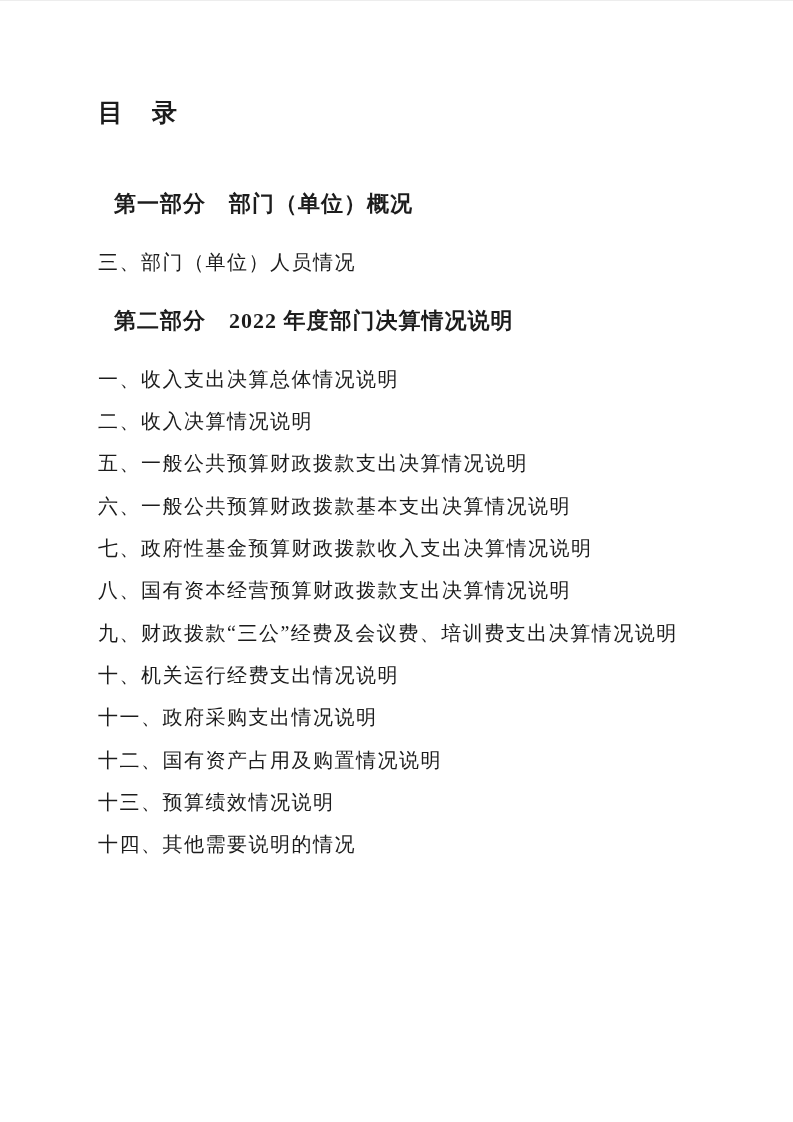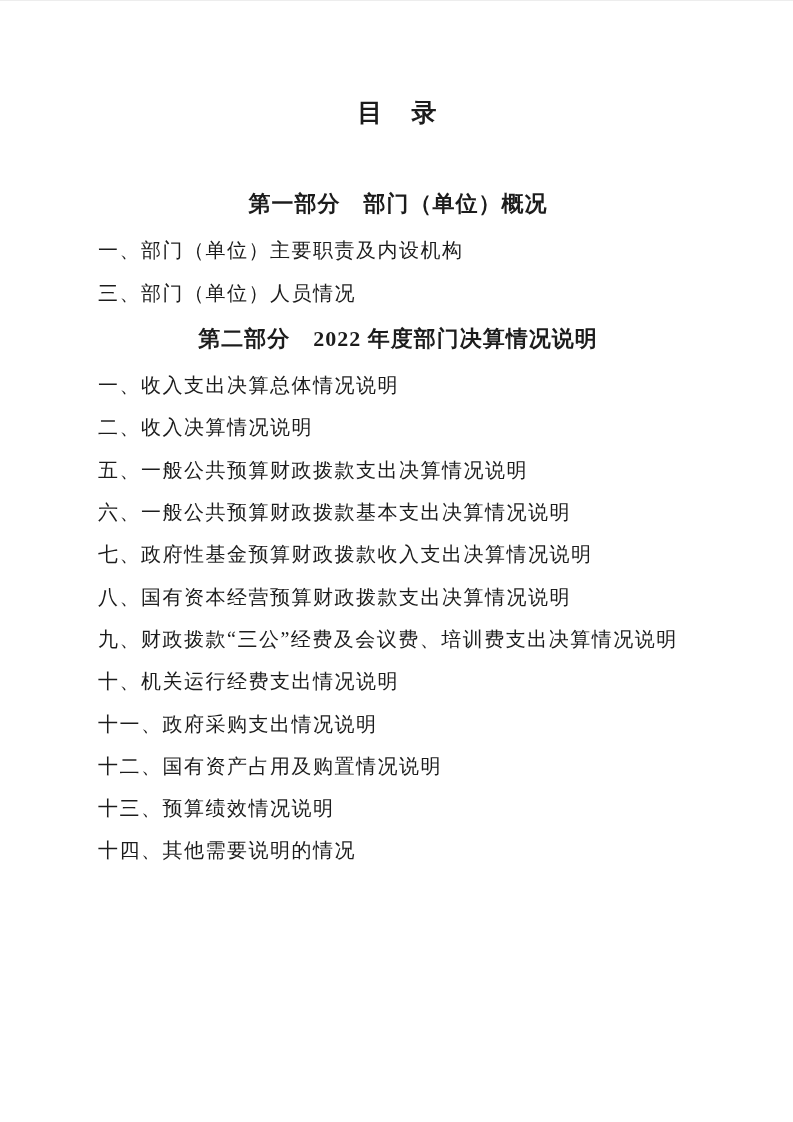--- a/index.html
+++ b/index.html
@@ -19,30 +19,28 @@
     border-top: 1px solid #ededed;
   }
   .content {
     position: absolute;
     left: 98px;
     top: 97px;
     width: 600px;
   }
   .doc-title {
     margin: 0 0 55px 0;
-    text-align: center;
     font-size: 25px;
     font-weight: bold;
     letter-spacing: 2px;
     line-height: 30px;
     white-space: pre;
   }
   .section-heading {
-    margin: 4px;
-    text-align: center;
+    margin: 16px;
     font-size: 22px;
     font-weight: bold;
     letter-spacing: 1px;
     line-height: 42.3px;
   }
   .toc-list {
     margin: 0;
     padding: 0;
     list-style: none;
   }
@@ -58,21 +56,20 @@
 </head>
 <body>
 
 <div class="page">
   <div class="content">
 
     <h1 class="doc-title">目　录</h1>
 
     <h2 class="section-heading">第一部分　部门（单位）概况</h2>
     <div class="toc-list">
-      <p class="toc-item">一、部门（单位）主要职责及内设机构</p>
       <p class="toc-item">三、部门（单位）人员情况</p>
     </div>
 
     <h2 class="section-heading">第二部分　2022 年度部门决算情况说明</h2>
     <div class="toc-list">
       <p class="toc-item">一、收入支出决算总体情况说明</p>
       <p class="toc-item">二、收入决算情况说明</p>
       <p class="toc-item">五、一般公共预算财政拨款支出决算情况说明</p>
       <p class="toc-item">六、一般公共预算财政拨款基本支出决算情况说明</p>
       <p class="toc-item">七、政府性基金预算财政拨款收入支出决算情况说明</p>

